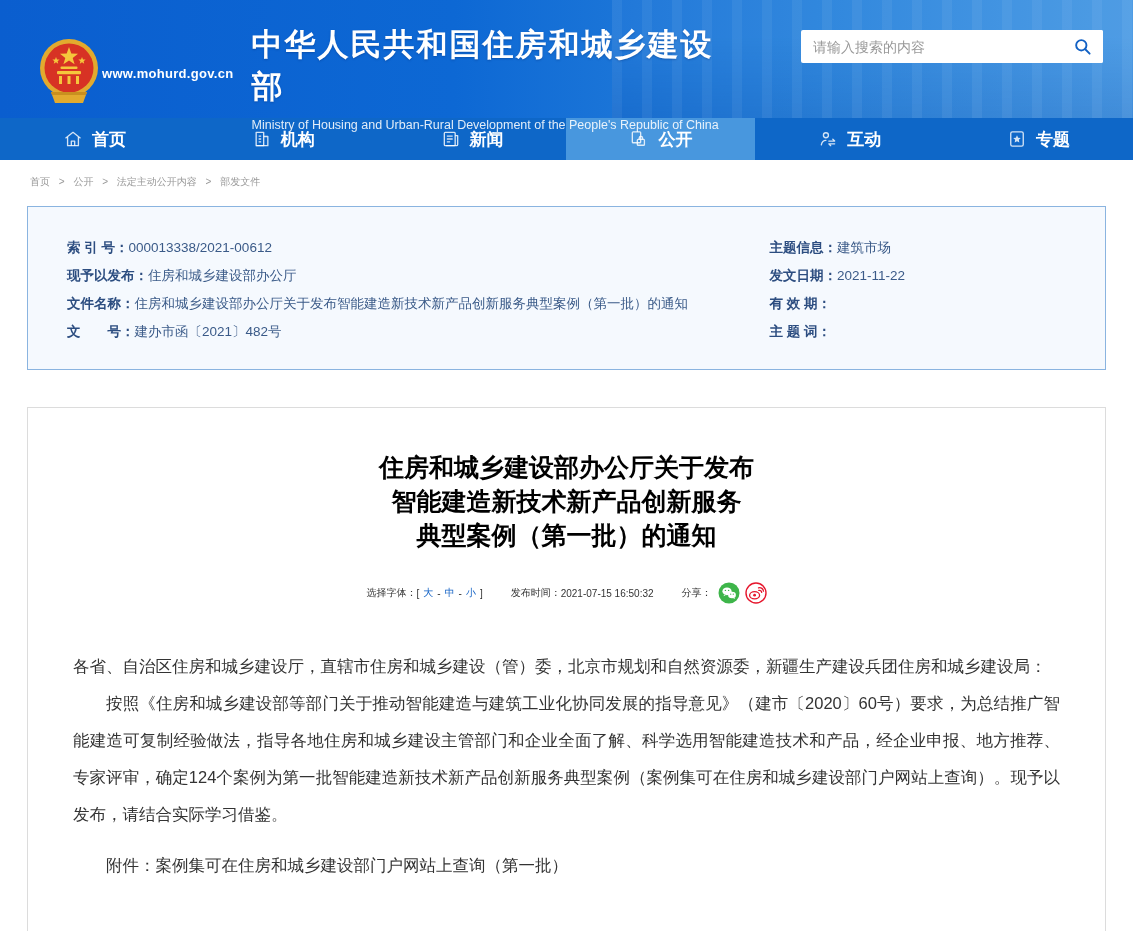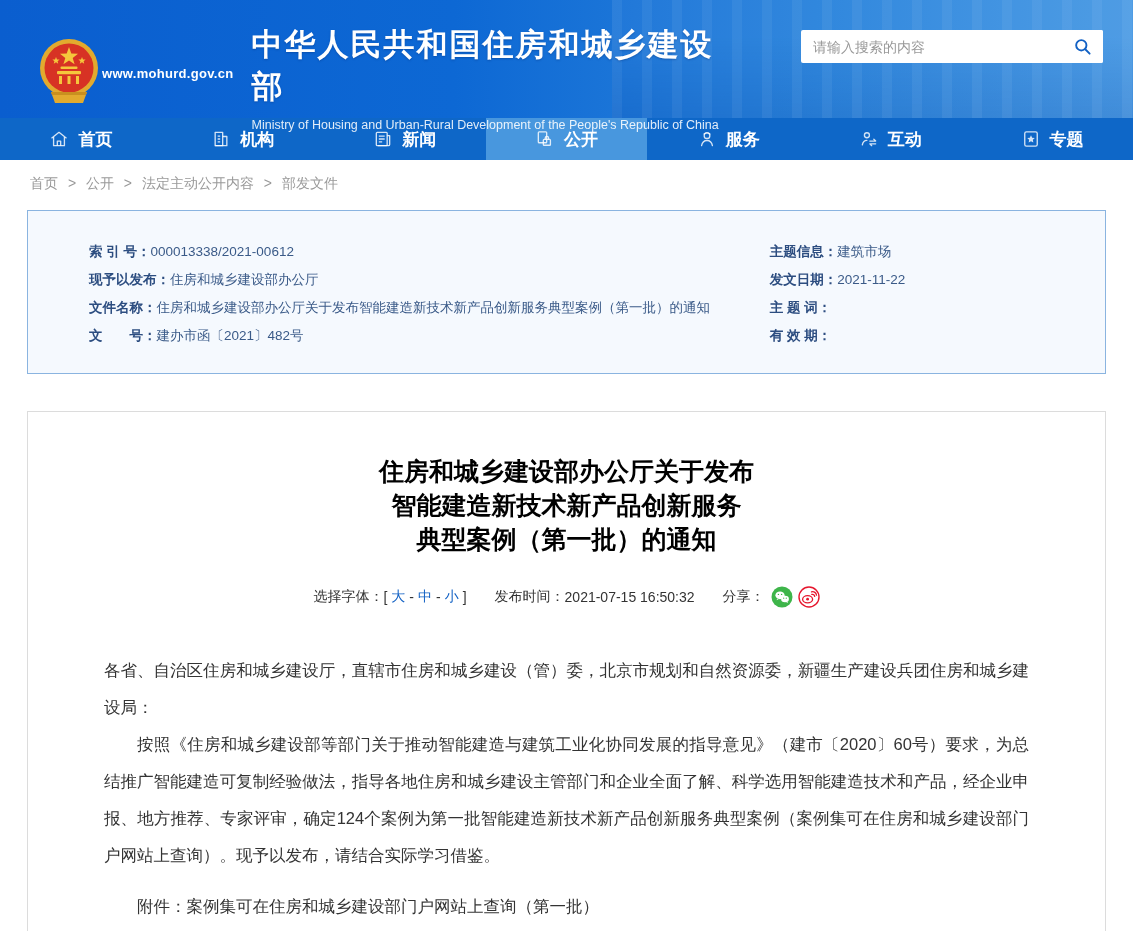--- a/index.html
+++ b/index.html
@@ -30,47 +30,47 @@
     display:flex; align-items:center; justify-content:center; }
 
   
   .nav { display:flex; height:42px; background:#0e67c8; }
   .nav-item { flex:1; display:flex; align-items:center; justify-content:center; gap:9px;
     color:#fff; font-size:17px; font-weight:bold; cursor:pointer; }
   .nav-item.active { background:#4897de; }
   .nav-item svg { color:rgba(255,255,255,.82); }
 
   
-  .breadcrumb { padding:15px 30px 13px; font-size:14px; color:#999; }
+  .breadcrumb { padding:15px 30px 13px; font-size:10px; color:#999; }
   .breadcrumb span { cursor:pointer; }
   .breadcrumb .sep { margin:0 6px; cursor:default; }
 
   
   .doc-info { margin:4px 27px 0; background:#f5f9fe; border:1px solid #8ab4e0;
-    display:flex; padding:27px 0 23px 61px; }
+    display:flex; padding:27px 0 23px 39px;gap:7px; }
   .info-col-left { width:67%; }
   .info-col-right { flex:1; }
   .info-row { font-size:13.5px; line-height:28px; white-space:nowrap; }
   .info-label { font-weight:bold; color:#2c4d80; }
   .info-value { color:#3a5a88; }
 
   
   .content-box { margin:37px 27px 0; border:1px solid #dcdcdc; background:#fff;
     height:560px; padding:42px 35px 0; }
   .article-title { text-align:center; font-size:25px; font-weight:bold; color:#000;
     line-height:34px; }
   .toolbar { margin-top:30px; display:flex; justify-content:center; align-items:center;
-    font-size:14px; color:#333; }
+    font-size:10px; color:#333; }
   .toolbar .gap-l { margin-left:28px; }
   .font-link { color:#1261c4; cursor:pointer; margin:0 4px; }
   .bracket { color:#333; }
   .share-icons { display:flex; align-items:center; gap:5px; margin-left:6px; }
   .share-icons span { cursor:pointer; display:flex; }
 
-  .article-body { margin:44px 41px 0; font-size:16.5px; color:#333; line-height:37px;
+  .article-body { margin:44px 10px 0; font-size:16.5px; color:#333; line-height:37px;
     text-align:justify; }
   .article-body p { margin:0; }
   .article-body p.indent { text-indent:2em; }
   .attachment { margin-top:14px !important; }
 </style>
 </head>
 <body>
 
 <div class="header">
   <div class="header-buildings"></div>
@@ -137,28 +137,20 @@
   </div>
   <div class="nav-item active">
     <svg width="20" height="20" viewBox="0 0 24 24" fill="none" stroke="currentColor" stroke-width="1.6" stroke-linejoin="round">
         <rect x="4" y="3.5" width="10" height="13" rx="1"></rect>
         <rect x="10" y="12.5" width="8.5" height="7" rx="1"></rect>
         <path d="M12.3 12.5 v-1.6 a2 2 0 0 1 4 0 v1.6"></path>
       </svg>
     <span>公开</span>
   </div>
   <div class="nav-item">
-    <svg width="20" height="20" viewBox="0 0 24 24" fill="none" stroke="currentColor" stroke-width="1.6" stroke-linecap="round">
-        <circle cx="12" cy="8" r="3.4"></circle>
-        <path d="M5.5 20 c.8-4.2 3.4-6.2 6.5-6.2 s5.7 2 6.5 6.2"></path>
-        <path d="M8.5 6 a5 5 0 0 1 7 0"></path>
-      </svg>
-    <span>服务</span>
-  </div>
-  <div class="nav-item">
     <svg width="20" height="20" viewBox="0 0 24 24" fill="none" stroke="currentColor" stroke-width="1.6" stroke-linecap="round" stroke-linejoin="round">
         <circle cx="9.5" cy="7.5" r="3"></circle>
         <path d="M4 19 c.7-3.6 2.9-5.4 5.5-5.4"></path>
         <path d="M13 14.5 h7 l-2.2-2.2 M20 17.8 h-7 l2.2 2.2"></path>
       </svg>
     <span>互动</span>
   </div>
   <div class="nav-item">
     <svg width="20" height="20" viewBox="0 0 24 24" fill="none" stroke="currentColor" stroke-width="1.6" stroke-linejoin="round">
         <rect x="4.5" y="3.5" width="15" height="17" rx="2"></rect>
@@ -194,24 +186,24 @@
     </div>
   </div>
   <div class="info-col-right">
     <div class="info-row">
       <span class="info-label">主题信息：</span><span class="info-value">建筑市场</span>
     </div>
     <div class="info-row">
       <span class="info-label">发文日期：</span><span class="info-value">2021-11-22</span>
     </div>
     <div class="info-row">
+      <span class="info-label">有 效 期：</span><span class="info-value"></span>
+    </div>
+    <div class="info-row">
       <span class="info-label">主 题 词：</span><span class="info-value"></span>
-    </div>
-    <div class="info-row">
-      <span class="info-label">有 效 期：</span><span class="info-value"></span>
     </div>
   </div>
 </div>
 
 <div class="content-box">
   <div class="article-title">
     <div>住房和城乡建设部办公厅关于发布</div>
     <div>智能建造新技术新产品创新服务</div>
     <div>典型案例（第一批）的通知</div>
   </div>

